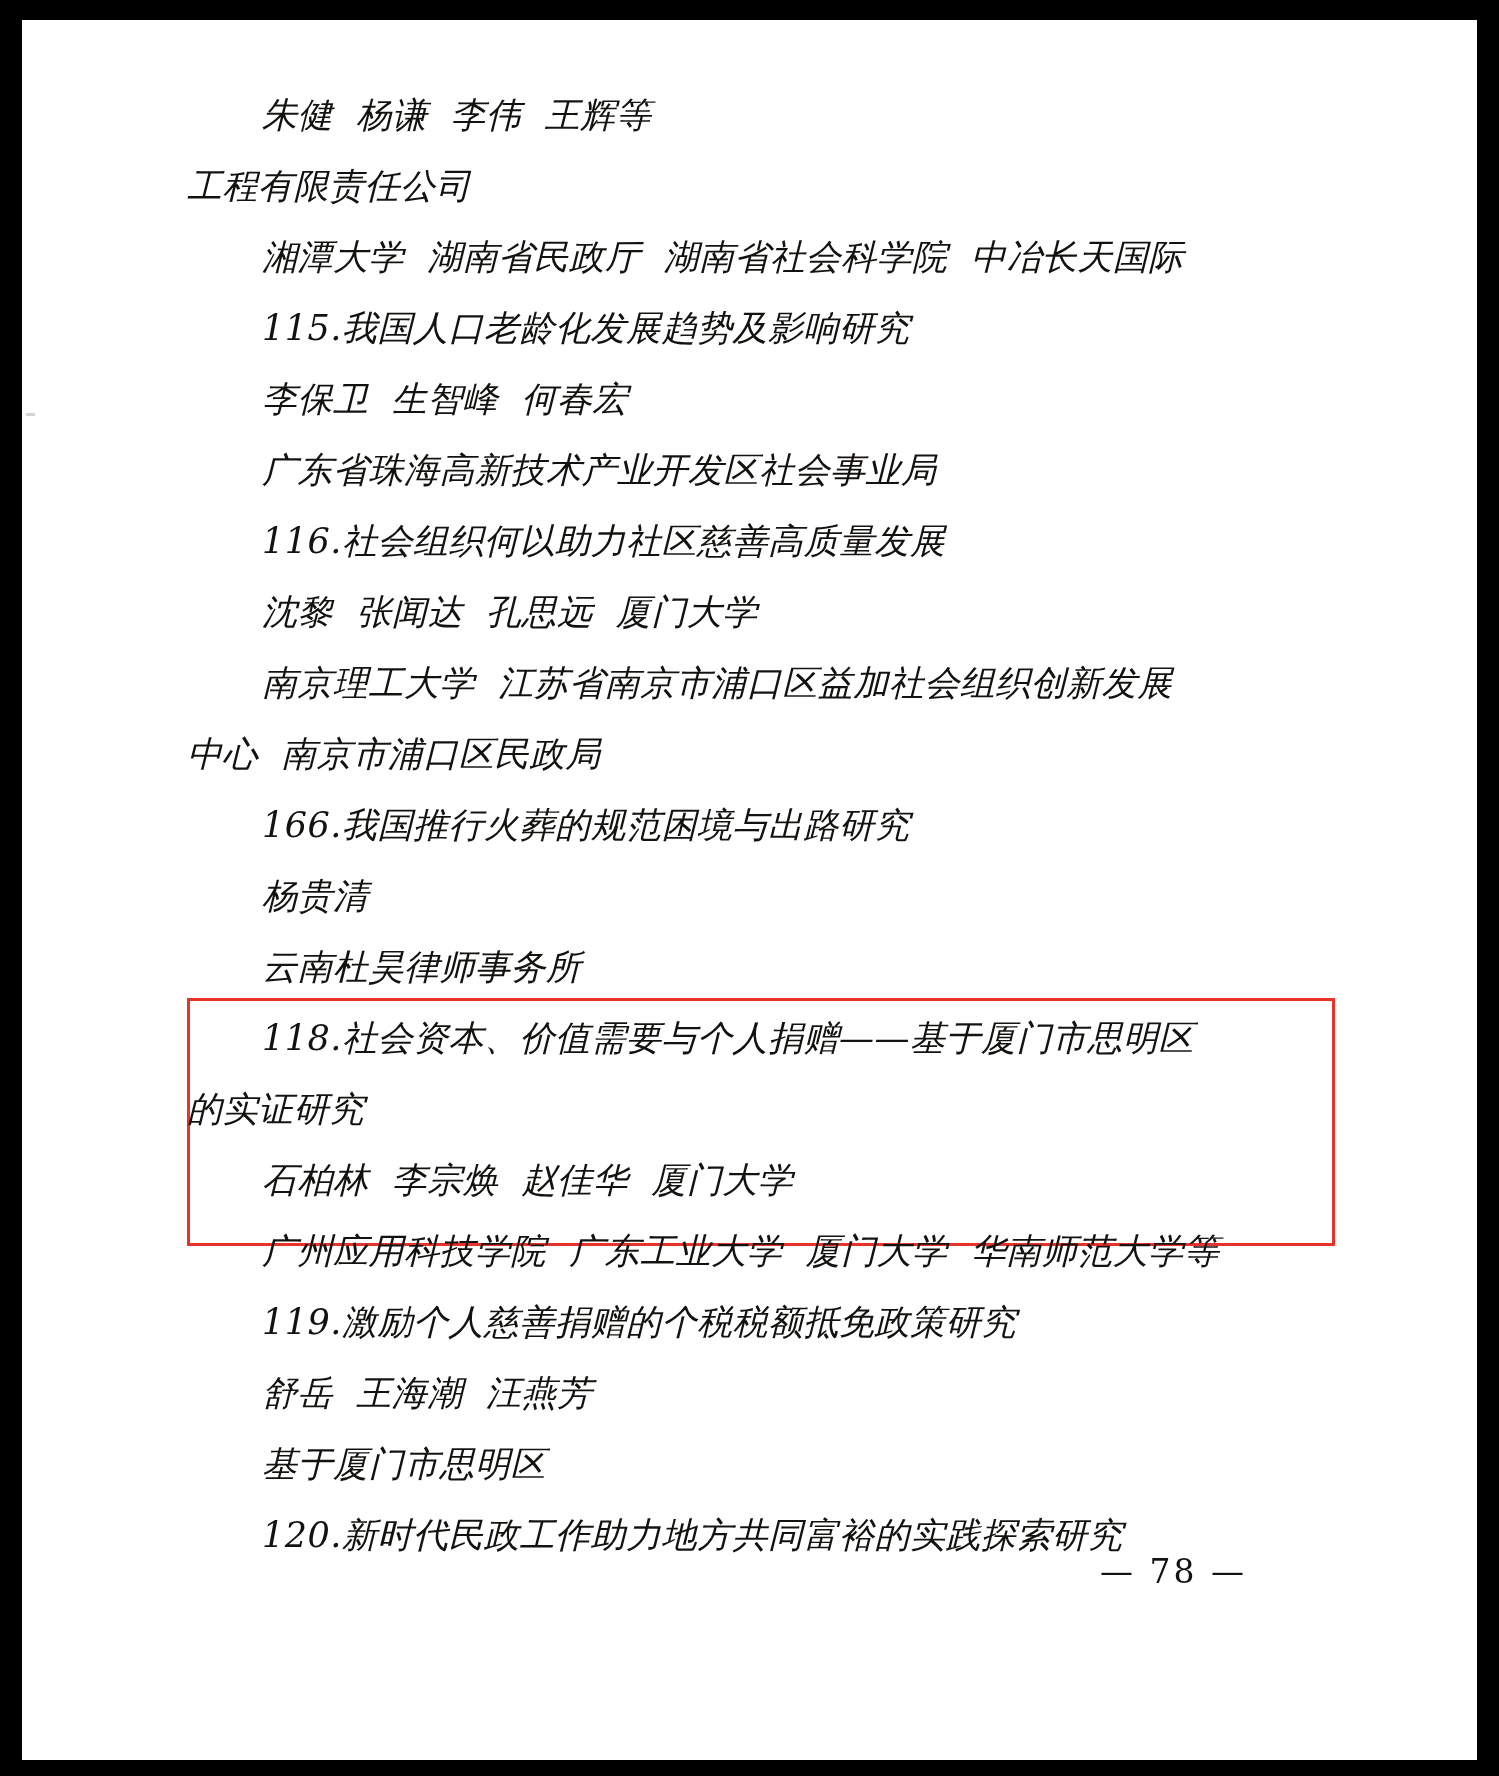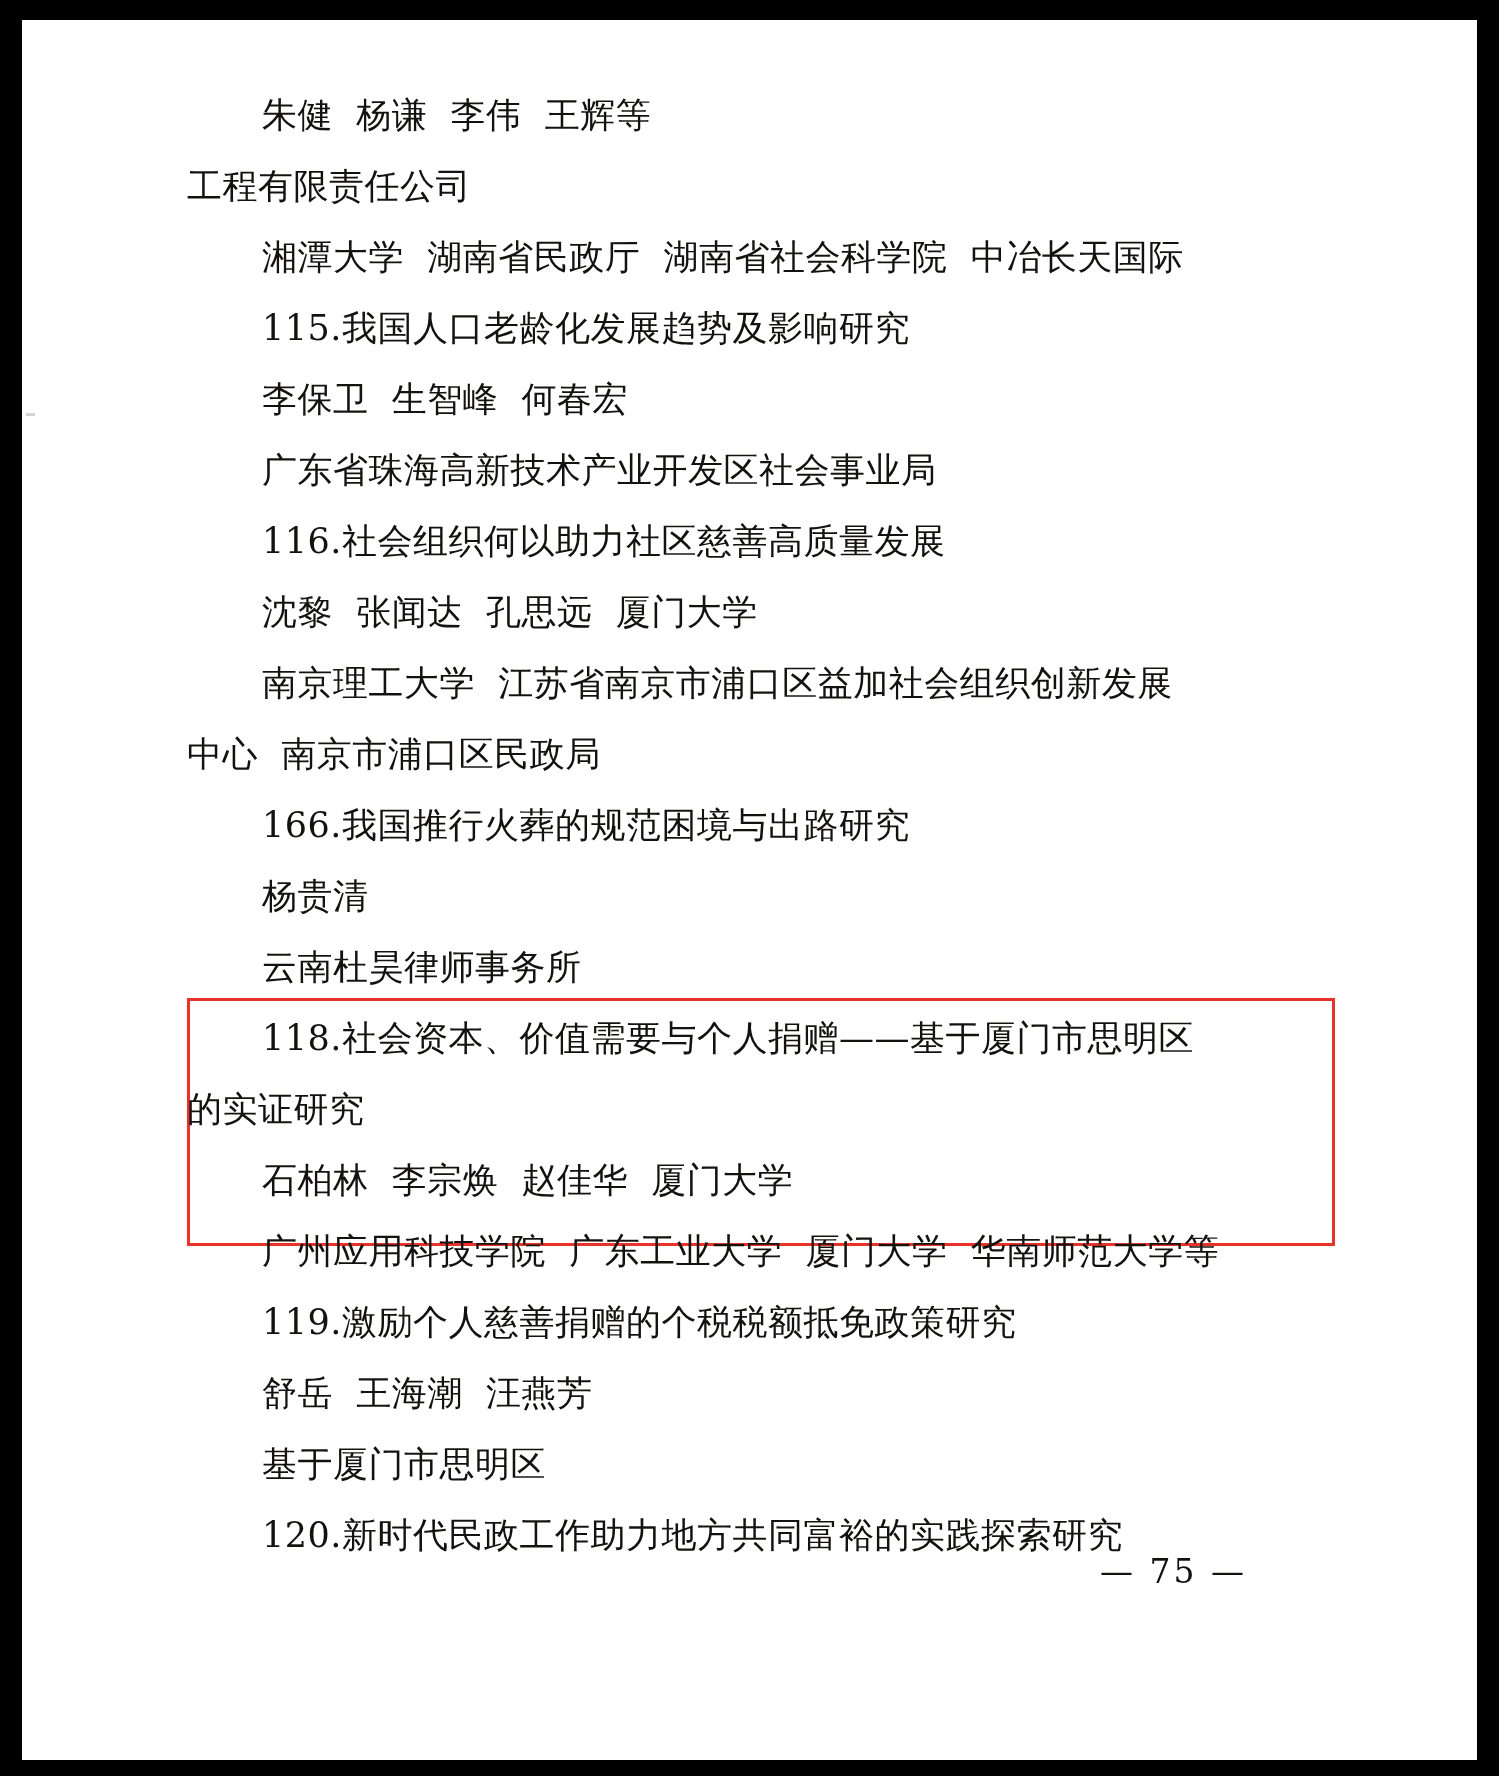--- a/index.html
+++ b/index.html
@@ -48,20 +48,21 @@
     top: 918px;
     width: 1148px;
     height: 248px;
     border: 3px solid #e8332a;
     box-sizing: border-box;
     pointer-events: none;
   }
   .hl-content {
     position: relative;
     z-index: 2;
+    font-style: italic;
   }
   .page-number {
     position: absolute;
     left: 0;
     right: 60px;
     top: 1472px;
     text-align: right;
     font-size: 33px;
     color: #14120f;
     letter-spacing: 3px;
@@ -101,15 +102,15 @@
       <div class="line indent">118.社会资本、价值需要与个人捐赠——基于厦门市思明区</div>
       <div class="line noindent">的实证研究</div>
       <div class="line indent">石柏林  李宗焕  赵佳华  厦门大学</div>
       <div class="line indent">广州应用科技学院  广东工业大学  厦门大学  华南师范大学等</div>
       <div class="line indent">119.激励个人慈善捐赠的个税税额抵免政策研究</div>
       <div class="line indent">舒岳  王海潮  汪燕芳</div>
       <div class="line indent">基于厦门市思明区</div>
       <div class="line indent">120.新时代民政工作助力地方共同富裕的实践探索研究</div>
     </div>
 
-    <div class="page-number">— 75 —</div>
+    <div class="page-number">— 78 —</div>
   </div>
 </div>
 
 </body></html>

